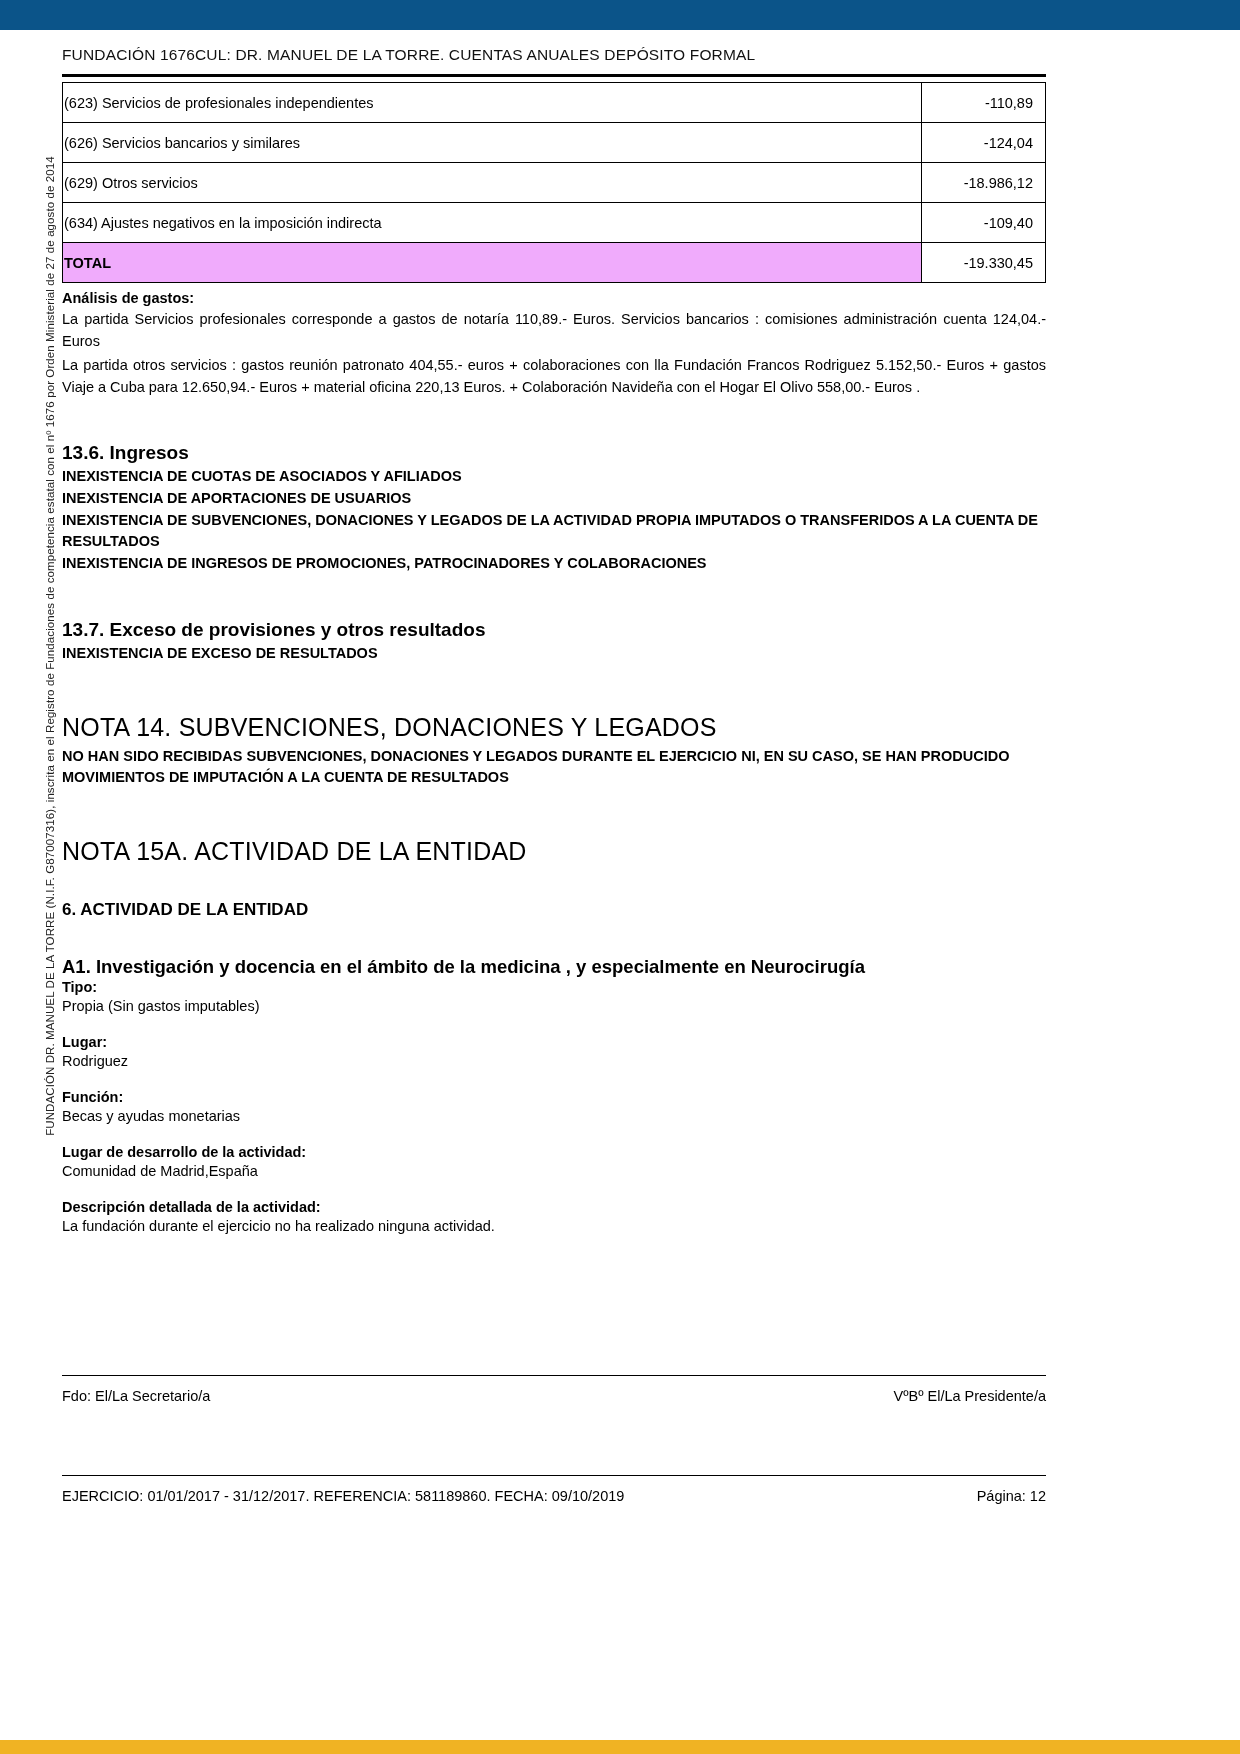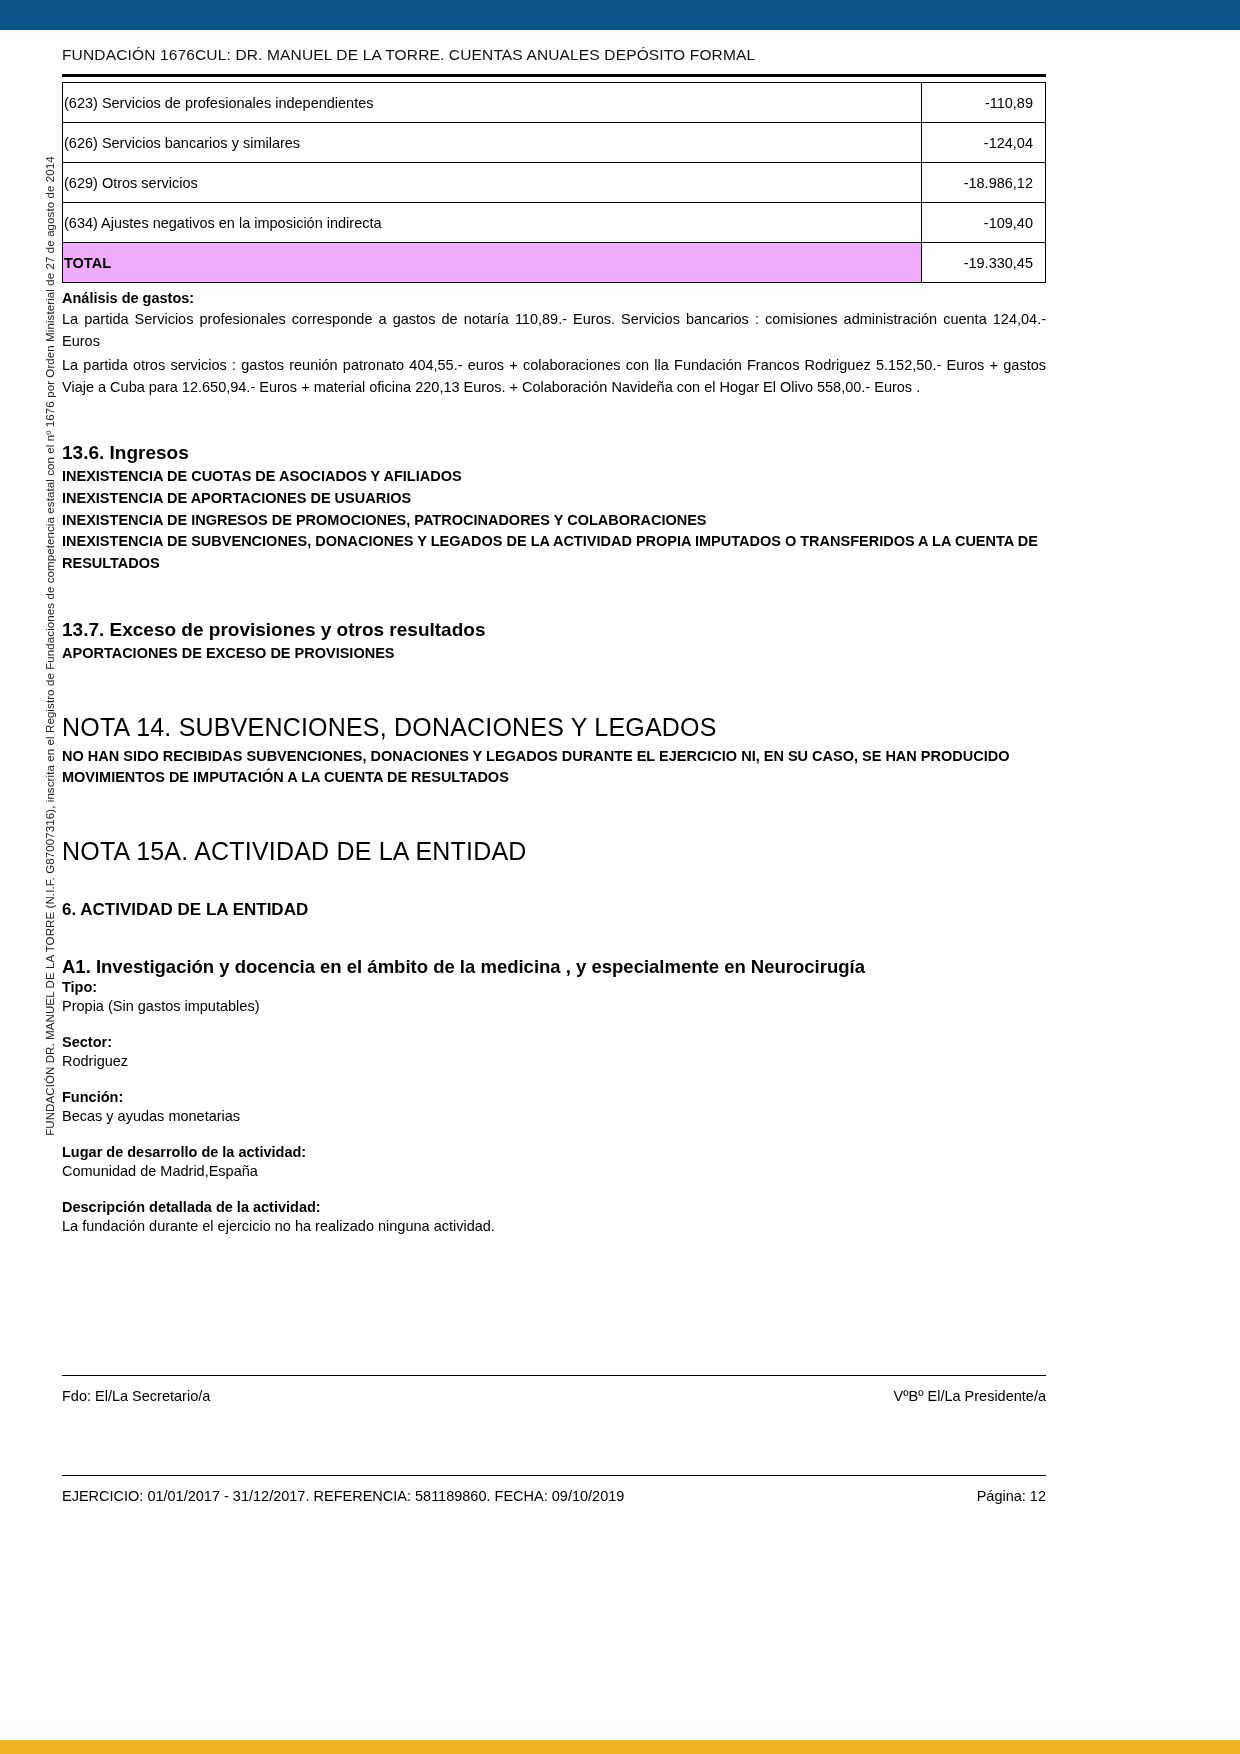--- a/index.html
+++ b/index.html
@@ -210,38 +210,38 @@
       </tbody>
     </table>
 
     <div class="analysis-title">Análisis de gastos:</div>
     <div class="analysis-p">La   partida Servicios profesionales   corresponde a gastos de notaría 110,89.- Euros. Servicios  bancarios : comisiones  administración cuenta 124,04.- Euros</div>
     <div class="analysis-p">La partida  otros  servicios :  gastos  reunión  patronato 404,55.- euros + colaboraciones  con lla Fundación Francos Rodriguez 5.152,50.- Euros + gastos   Viaje   a Cuba para  12.650,94.- Euros  + material oficina 220,13 Euros. +  Colaboración Navideña con el Hogar  El  Olivo  558,00.- Euros .</div>
 
     <div class="h-sub">13.6. Ingresos</div>
     <div class="h-bold-line">INEXISTENCIA DE CUOTAS DE ASOCIADOS Y AFILIADOS</div>
     <div class="h-bold-line">INEXISTENCIA DE APORTACIONES DE USUARIOS</div>
+    <div class="h-bold-line">INEXISTENCIA DE SUBVENCIONES, DONACIONES Y LEGADOS DE LA ACTIVIDAD PROPIA IMPUTADOS O TRANSFERIDOS A LA CUENTA DE RESULTADOS</div>
     <div class="h-bold-line">INEXISTENCIA DE INGRESOS DE PROMOCIONES, PATROCINADORES Y COLABORACIONES</div>
-    <div class="h-bold-line">INEXISTENCIA DE SUBVENCIONES, DONACIONES Y LEGADOS DE LA ACTIVIDAD PROPIA IMPUTADOS O TRANSFERIDOS A LA CUENTA DE RESULTADOS</div>
 
     <div class="h-sub">13.7. Exceso de provisiones y otros resultados</div>
-    <div class="h-bold-line">APORTACIONES DE EXCESO DE PROVISIONES</div>
+    <div class="h-bold-line">INEXISTENCIA DE EXCESO DE RESULTADOS</div>
 
     <div class="h-nota">NOTA 14. SUBVENCIONES, DONACIONES Y LEGADOS</div>
     <div class="h-bold-line">NO HAN SIDO RECIBIDAS SUBVENCIONES, DONACIONES Y LEGADOS DURANTE EL EJERCICIO NI, EN SU CASO, SE HAN PRODUCIDO MOVIMIENTOS DE IMPUTACIÓN A LA CUENTA DE RESULTADOS</div>
 
     <div class="h-nota">NOTA 15A. ACTIVIDAD DE LA ENTIDAD</div>
     <div class="h-act">6. ACTIVIDAD DE LA ENTIDAD</div>
 
     <div class="h-a1">A1. Investigación y docencia en el ámbito de la medicina , y  especialmente en Neurocirugía</div>
 
     <div class="field-label first">Tipo:</div>
     <div class="field-value">Propia (Sin gastos imputables)</div>
 
-    <div class="field-label">Sector:</div>
+    <div class="field-label">Lugar:</div>
     <div class="field-value">Rodriguez</div>
 
     <div class="field-label">Función:</div>
     <div class="field-value">Becas y ayudas monetarias</div>
 
     <div class="field-label">Lugar de desarrollo de la actividad:</div>
     <div class="field-value">Comunidad de Madrid,España</div>
 
     <div class="field-label">Descripción detallada de la actividad:</div>
     <div class="field-value">La fundación durante el ejercicio no ha realizado  ninguna actividad.</div>

